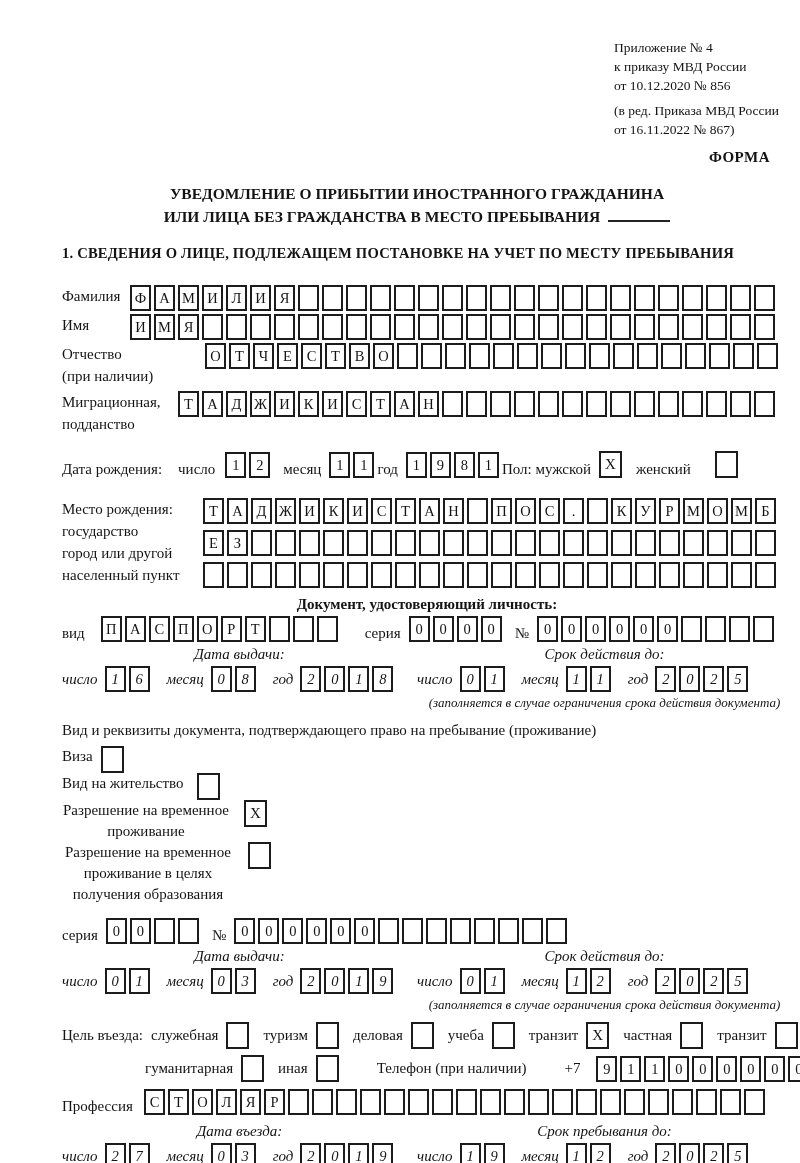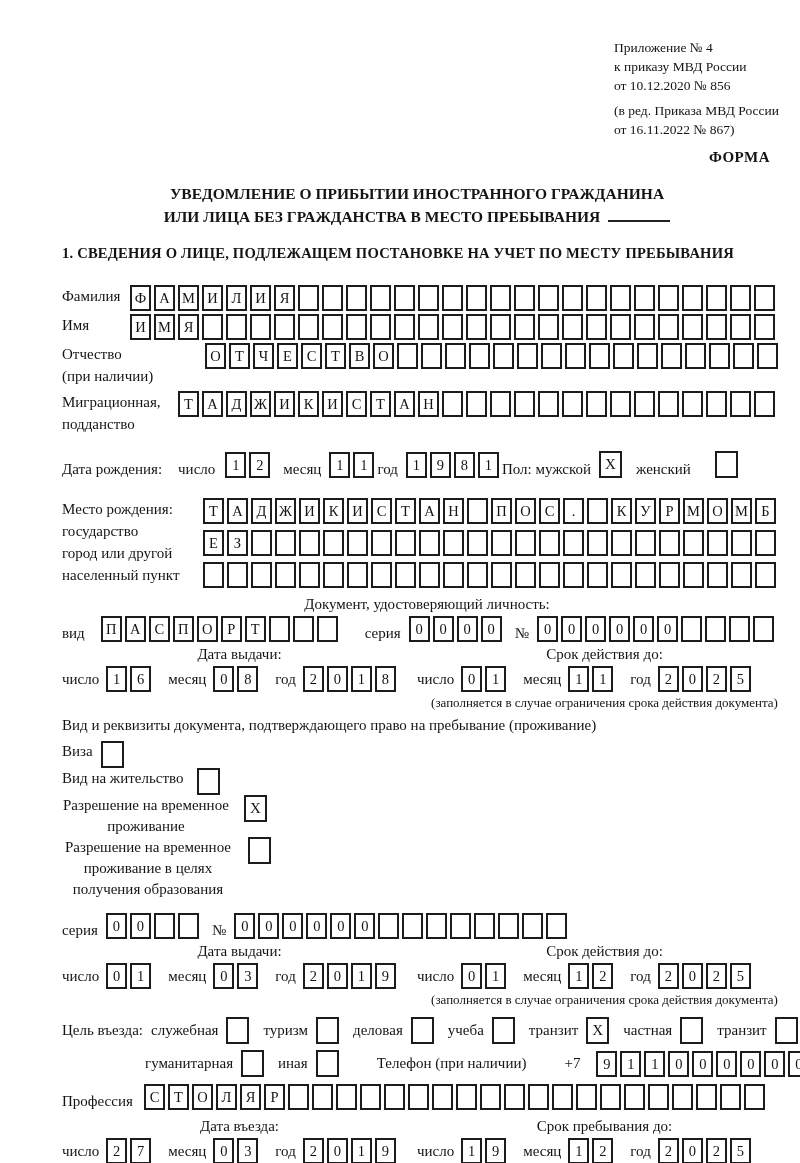--- a/index.html
+++ b/index.html
@@ -23,31 +23,31 @@
     margin-right:3px;text-align:center;font-size:14.5px;line-height:22px;background:#fff;flex:none;
   }
   .checkbox{
     display:inline-block;box-sizing:border-box;width:23px;height:27px;border:2px solid #1c1c1c;
     text-align:center;font-size:15px;line-height:23px;background:#fff;flex:none;
   }
   .lbl{font-size:15px;white-space:nowrap;}
   .inline{display:flex;align-items:flex-end;}
   .mt3{margin-top:3px;}
   .boxcol .boxrow{margin-bottom:6px;}
-  .center-b{font-weight:normal;text-align:center;font-size:15px;margin-top:4px;}
+  .center-b{font-weight:bold;text-align:center;font-size:15px;margin-top:4px;}
   .dpair{display:flex;margin-top:2px;}
-  .dgroup{display:flex;flex-direction:column;}
+  .dgroup{display:flex;flex-direction:column;font-style:italic;}
   .dg-left{width:355px;flex:none;}
   .dg-right{flex:1;}
   .dhead{text-align:center;font-size:15px;line-height:20px;}
   .dline{display:flex;align-items:center;margin-top:2px;}
   .dline .lbl{margin-right:7px;}
   .dline .boxes{margin-right:14px;}
   .dnote{font-size:13px;text-align:center;margin-top:3px;white-space:nowrap;}
-  .intro{font-size:15px;line-height:28px;}
+  .intro{font-size:15px;line-height:28px;margin-top:5px;}
   .permits{display:flex;align-items:flex-start;margin-top:2px;flex-direction:column;}
   .permit{display:flex;align-items:flex-start;}
   .plabel{font-size:15px;line-height:21px;}
   .pcenter{text-align:center;}
   .purpose-row{display:flex;align-items:center;margin-top:9px;}
   .purpose-row .lbl{margin-right:8px;}
   .purpose-row .checkbox{margin-right:14px;}
   .rep{display:flex;align-items:flex-start;margin-top:7px;}
   .rep-label{width:88px;flex:none;font-size:13.2px;line-height:21px;}
   .rep-right{flex:1;}

